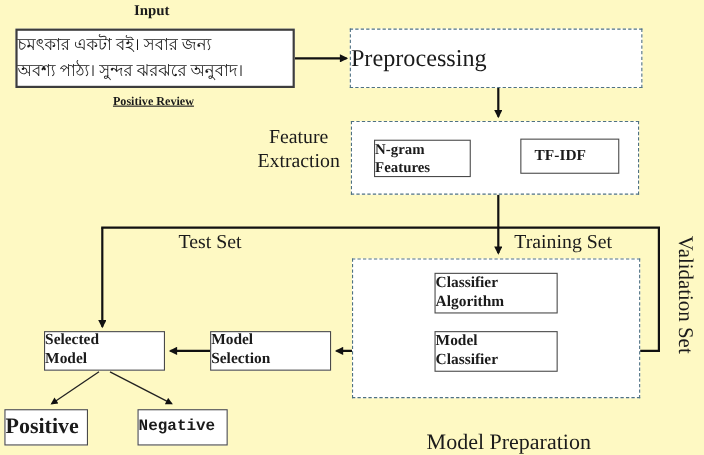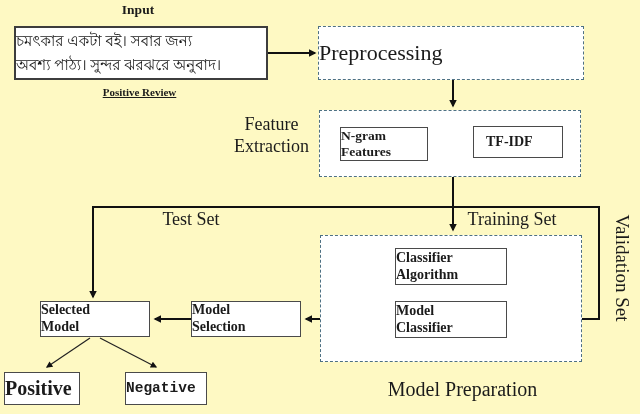--- a/index.html
+++ b/index.html
@@ -135,15 +135,15 @@
   </div>
 
   <div class="box solid-thin node-text" style="left:4px; top:372px; width:76px; height:33px; font-size:20px;">
     <span>Positive</span>
   </div>
 
   <div class="box solid-thin node-text" style="left:125px; top:372px; width:82px; height:33px; font-size:14.5px;font-family:Liberation Mono, monospace;">
     <span>Negative</span>
   </div>
 
-  <div class="lbl" style="left:375px; top:378px; width:175px; font-size:20px;">Model Preparation</div>
+  <div class="lbl" style="left:375px; top:391px; width:175px; font-size:20px;">Model Preparation</div>
 
 </div>
 
 </body></html>

